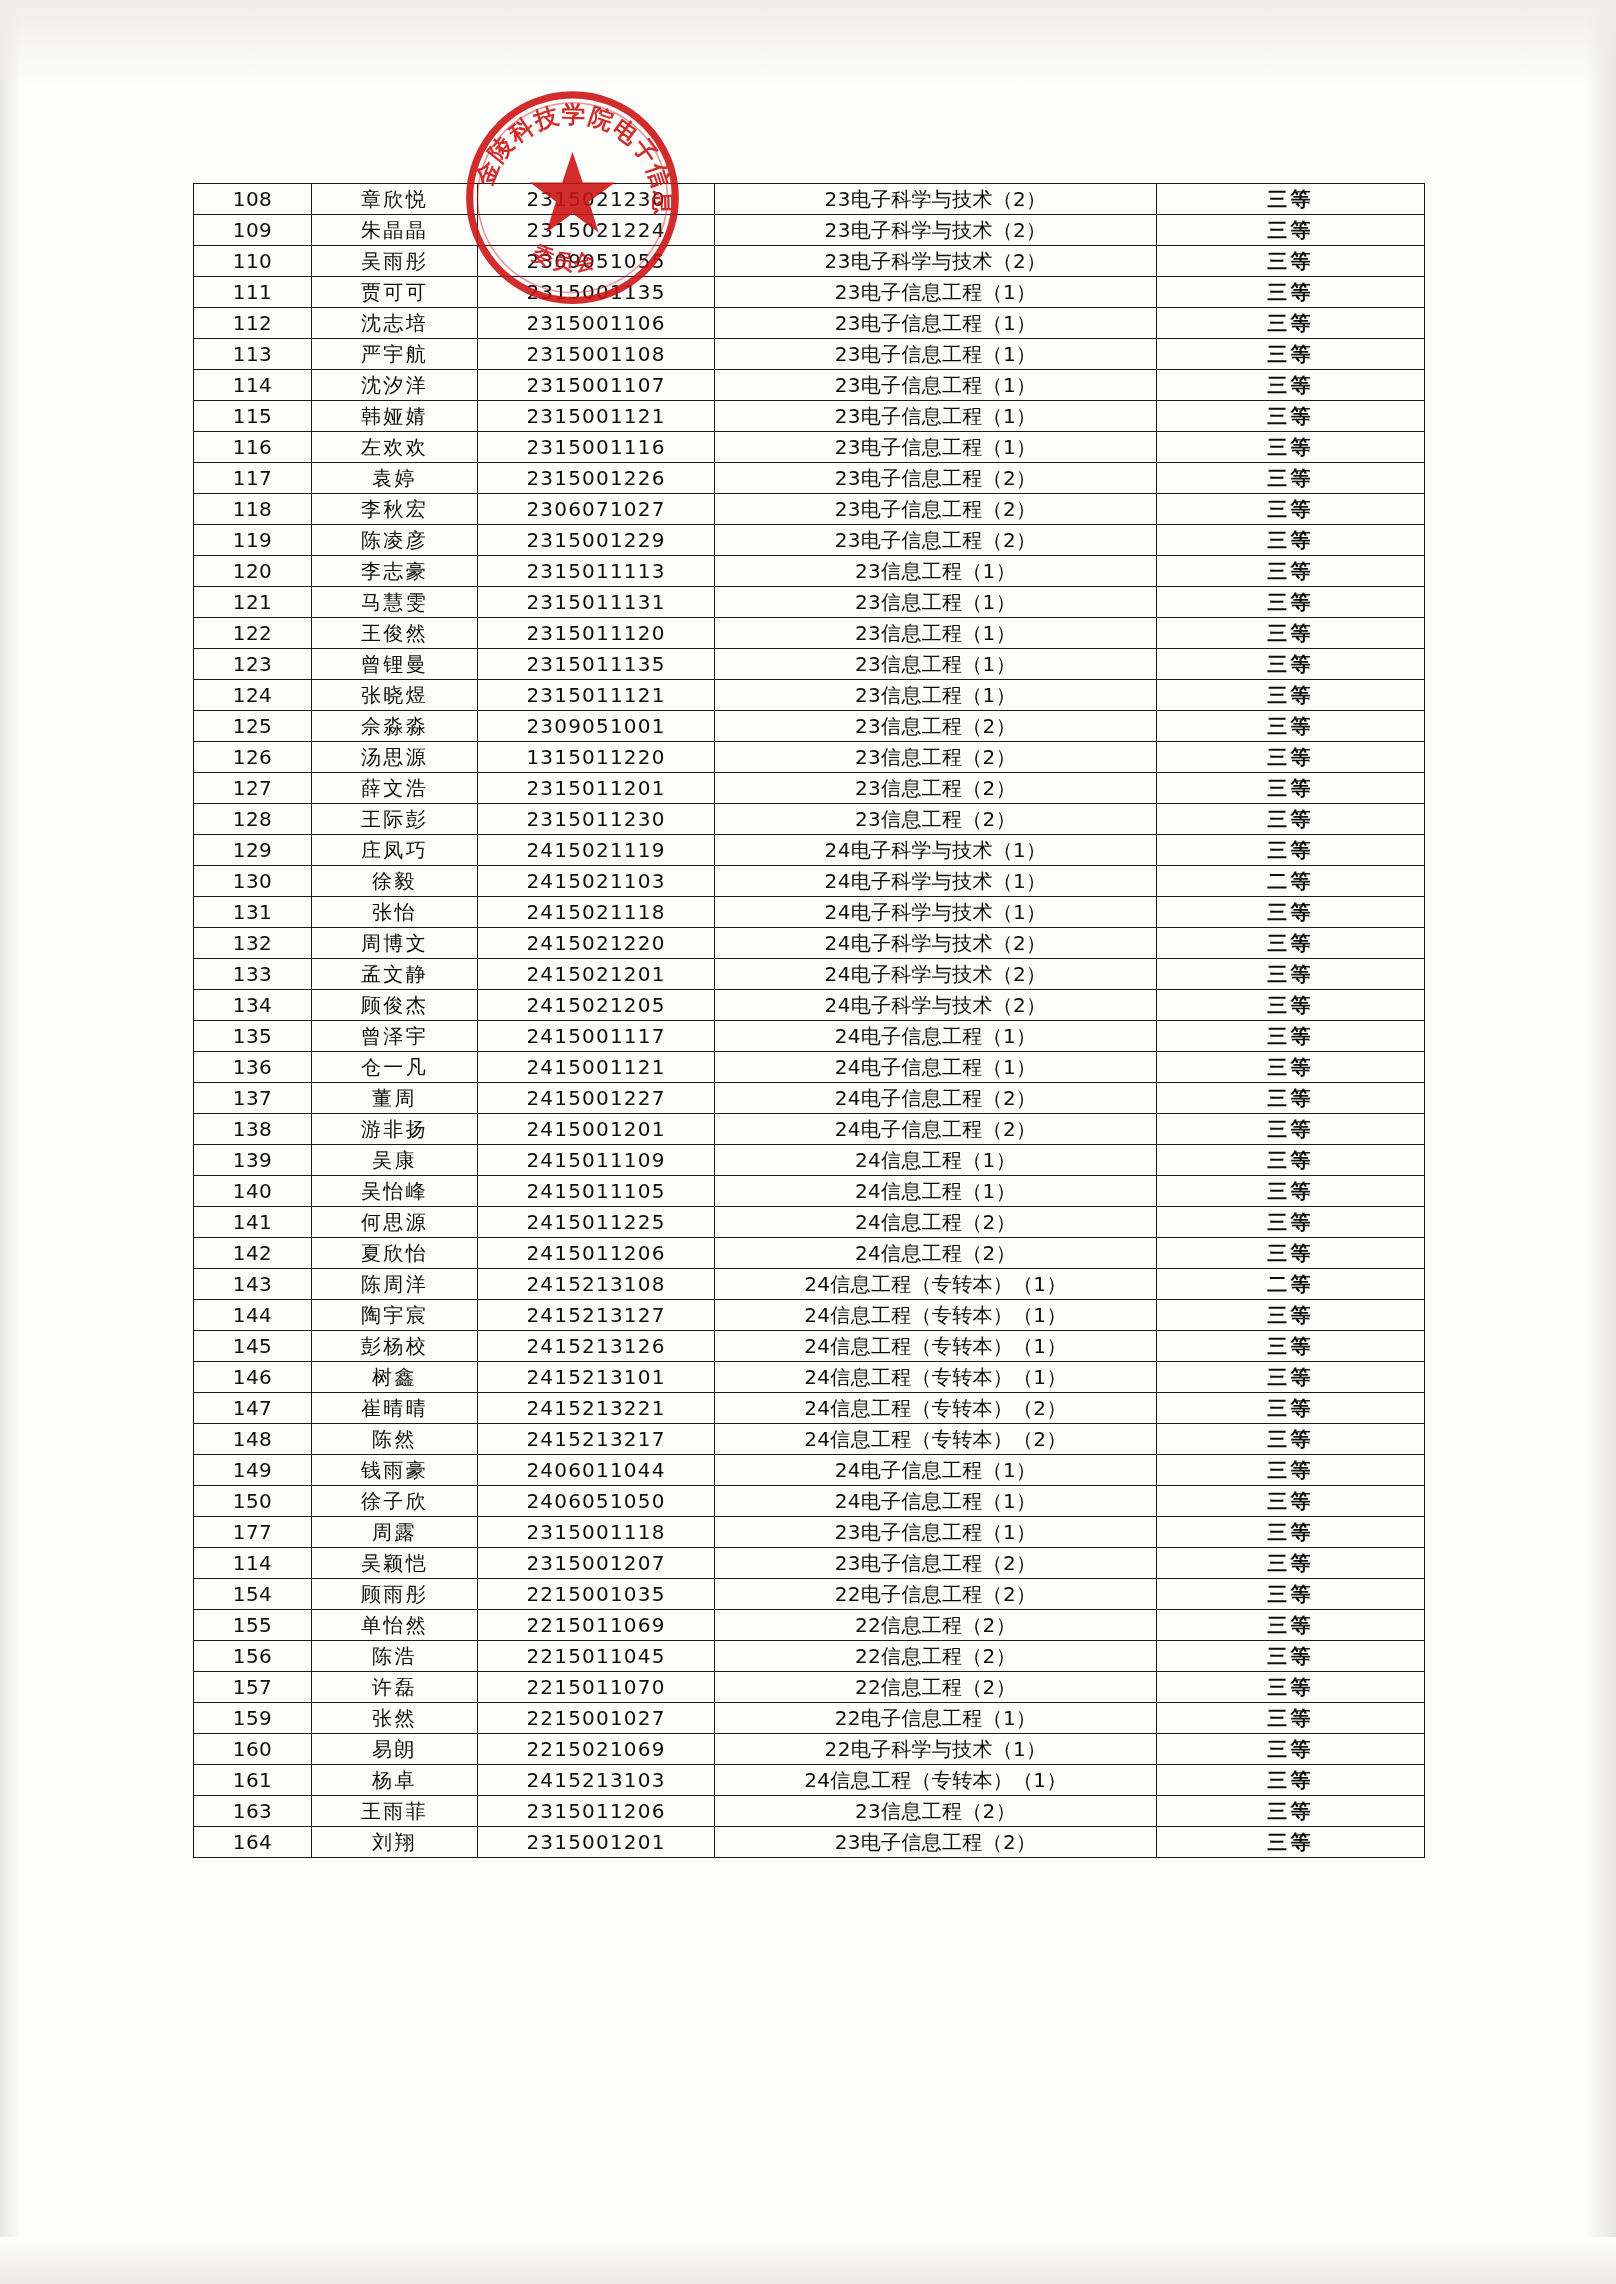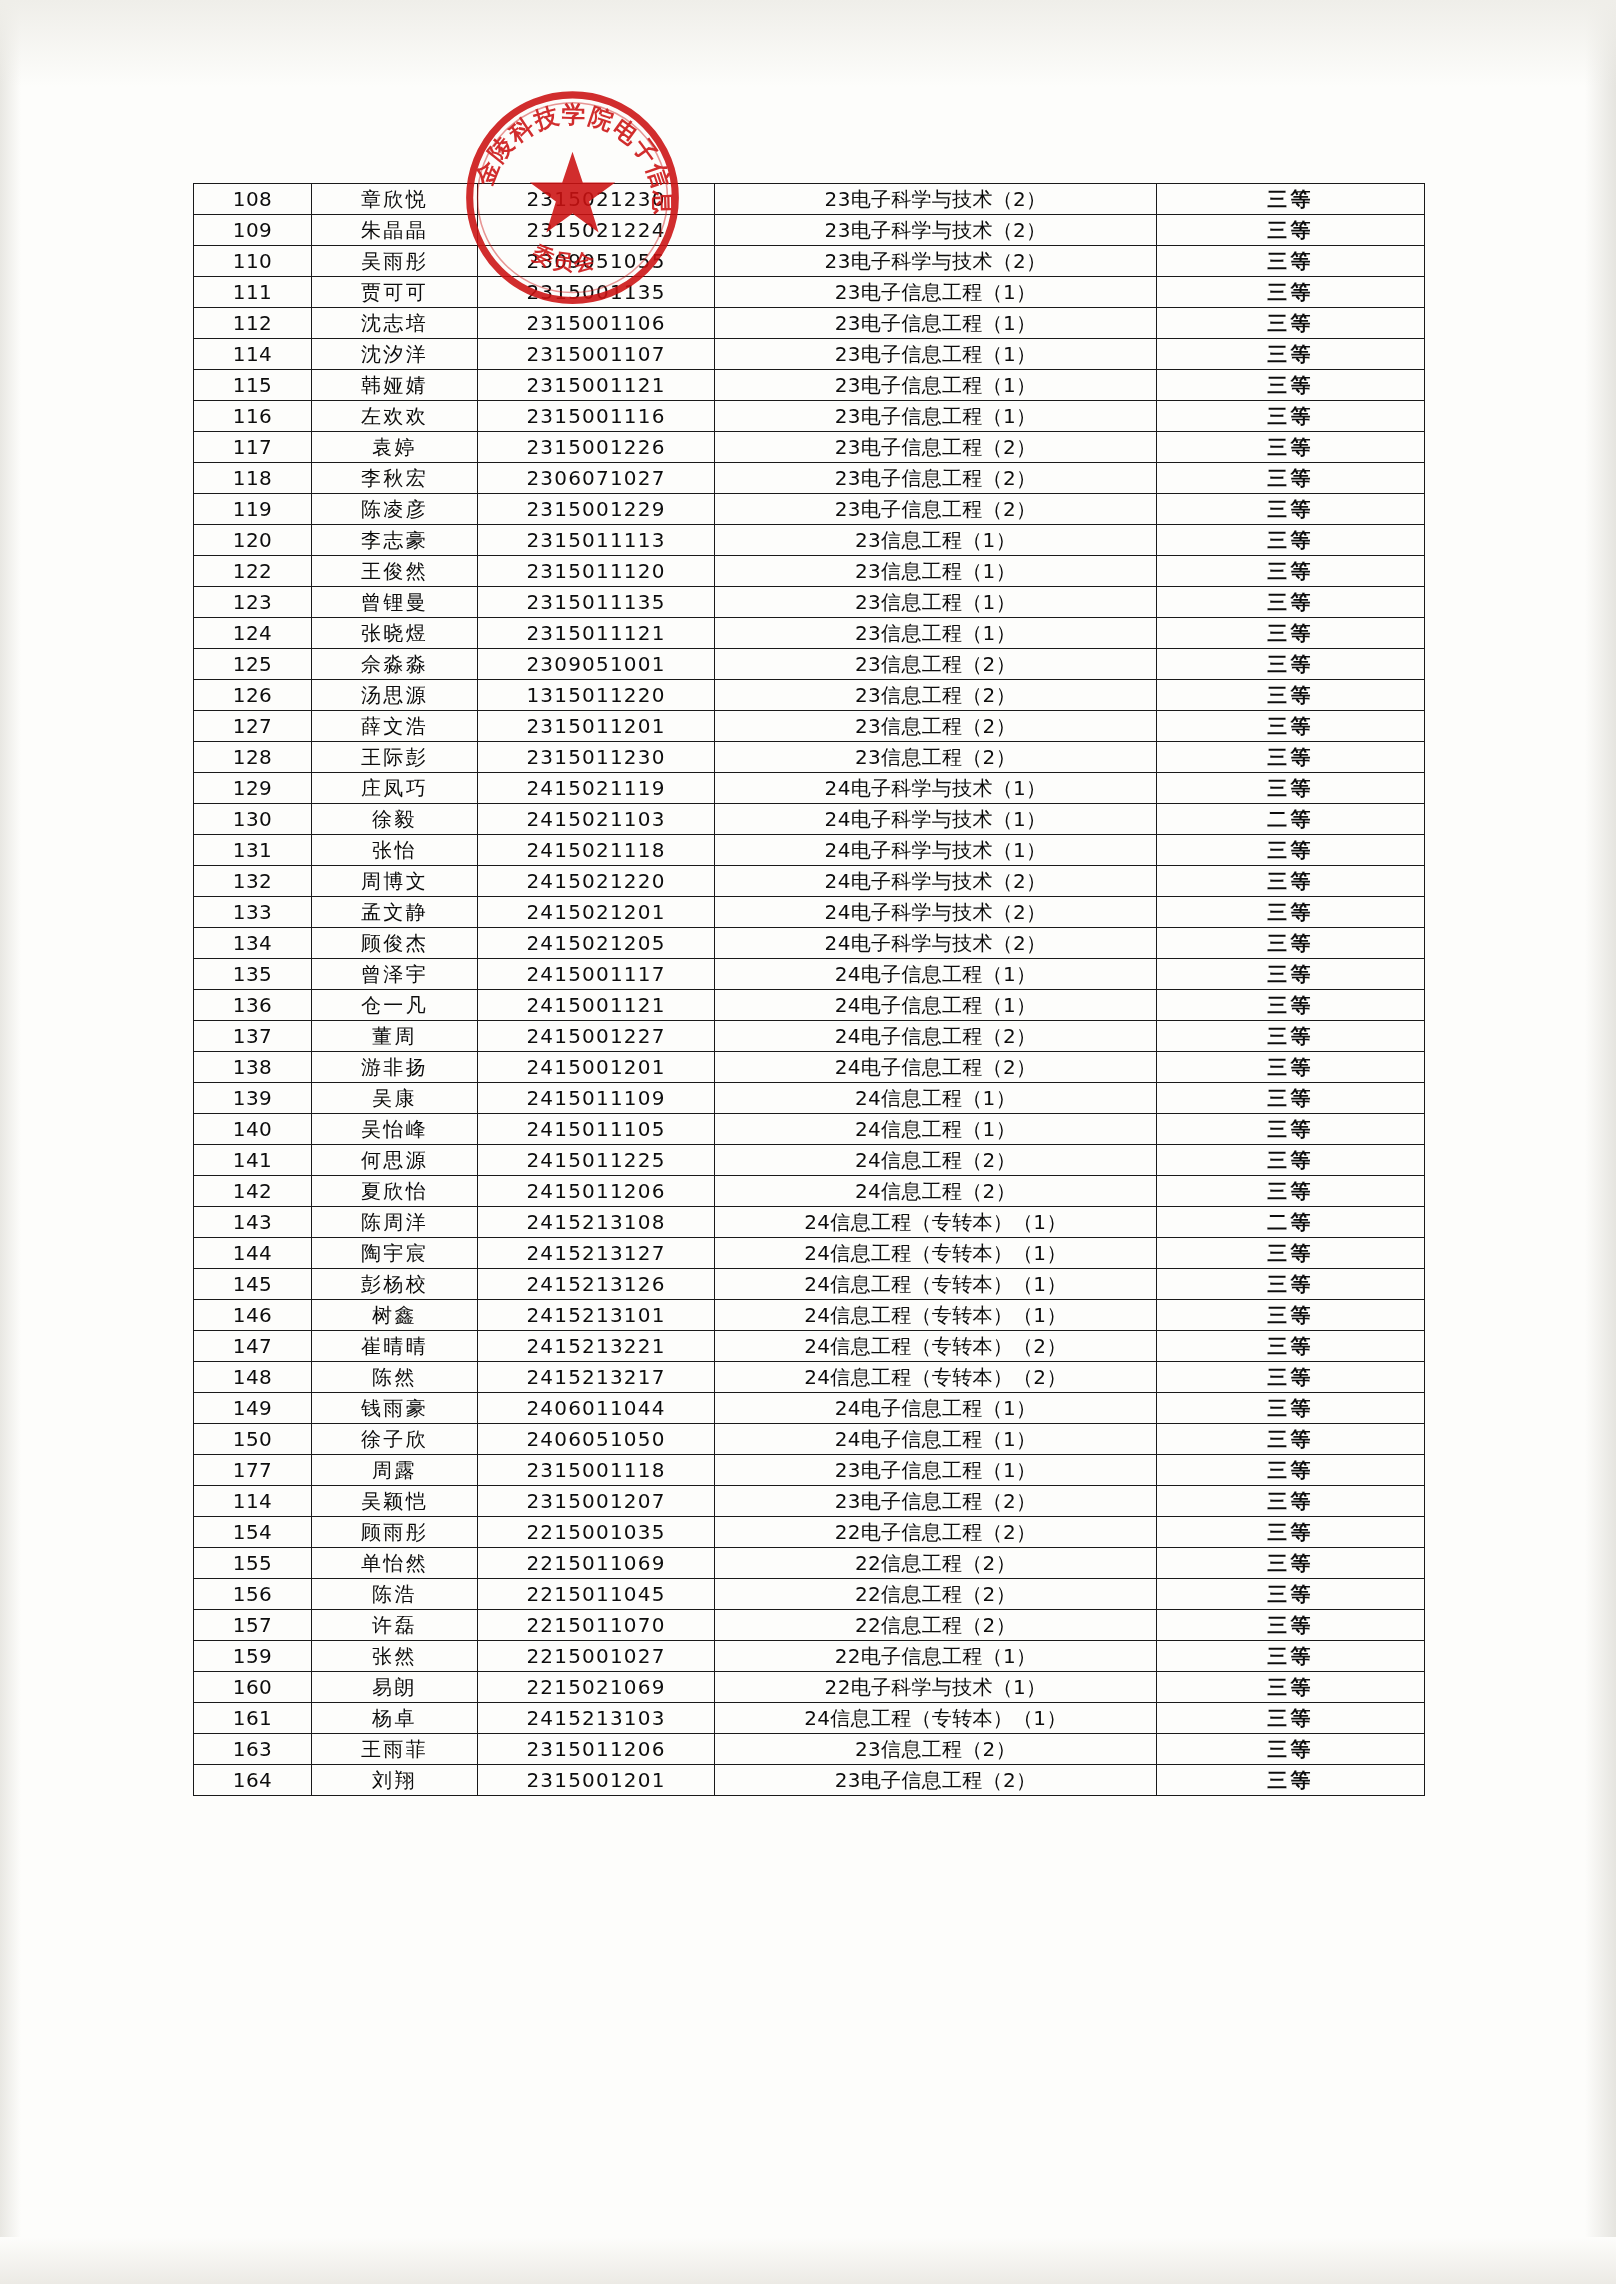--- a/index.html
+++ b/index.html
@@ -143,20 +143,27 @@
             <td class="level-cell">三等</td>
           </tr>
           <tr>
             <td class="index-cell">112</td>
             <td class="name-cell">沈志培</td>
             <td class="sid-cell">2315001106</td>
             <td class="class-cell">23电子信息工程（1）</td>
             <td class="level-cell">三等</td>
           </tr>
           <tr>
+            <td class="index-cell">113</td>
+            <td class="name-cell">严宇航</td>
+            <td class="sid-cell">2315001108</td>
+            <td class="class-cell">23电子信息工程（1）</td>
+            <td class="level-cell">三等</td>
+          </tr>
+          <tr>
             <td class="index-cell">114</td>
             <td class="name-cell">沈汐洋</td>
             <td class="sid-cell">2315001107</td>
             <td class="class-cell">23电子信息工程（1）</td>
             <td class="level-cell">三等</td>
           </tr>
           <tr>
             <td class="index-cell">115</td>
             <td class="name-cell">韩娅婧</td>
             <td class="sid-cell">2315001121</td>
@@ -188,20 +195,27 @@
             <td class="index-cell">119</td>
             <td class="name-cell">陈凌彦</td>
             <td class="sid-cell">2315001229</td>
             <td class="class-cell">23电子信息工程（2）</td>
             <td class="level-cell">三等</td>
           </tr>
           <tr>
             <td class="index-cell">120</td>
             <td class="name-cell">李志豪</td>
             <td class="sid-cell">2315011113</td>
+            <td class="class-cell">23信息工程（1）</td>
+            <td class="level-cell">三等</td>
+          </tr>
+          <tr>
+            <td class="index-cell">121</td>
+            <td class="name-cell">马慧雯</td>
+            <td class="sid-cell">2315011131</td>
             <td class="class-cell">23信息工程（1）</td>
             <td class="level-cell">三等</td>
           </tr>
           <tr>
             <td class="index-cell">122</td>
             <td class="name-cell">王俊然</td>
             <td class="sid-cell">2315011120</td>
             <td class="class-cell">23信息工程（1）</td>
             <td class="level-cell">三等</td>
           </tr>

